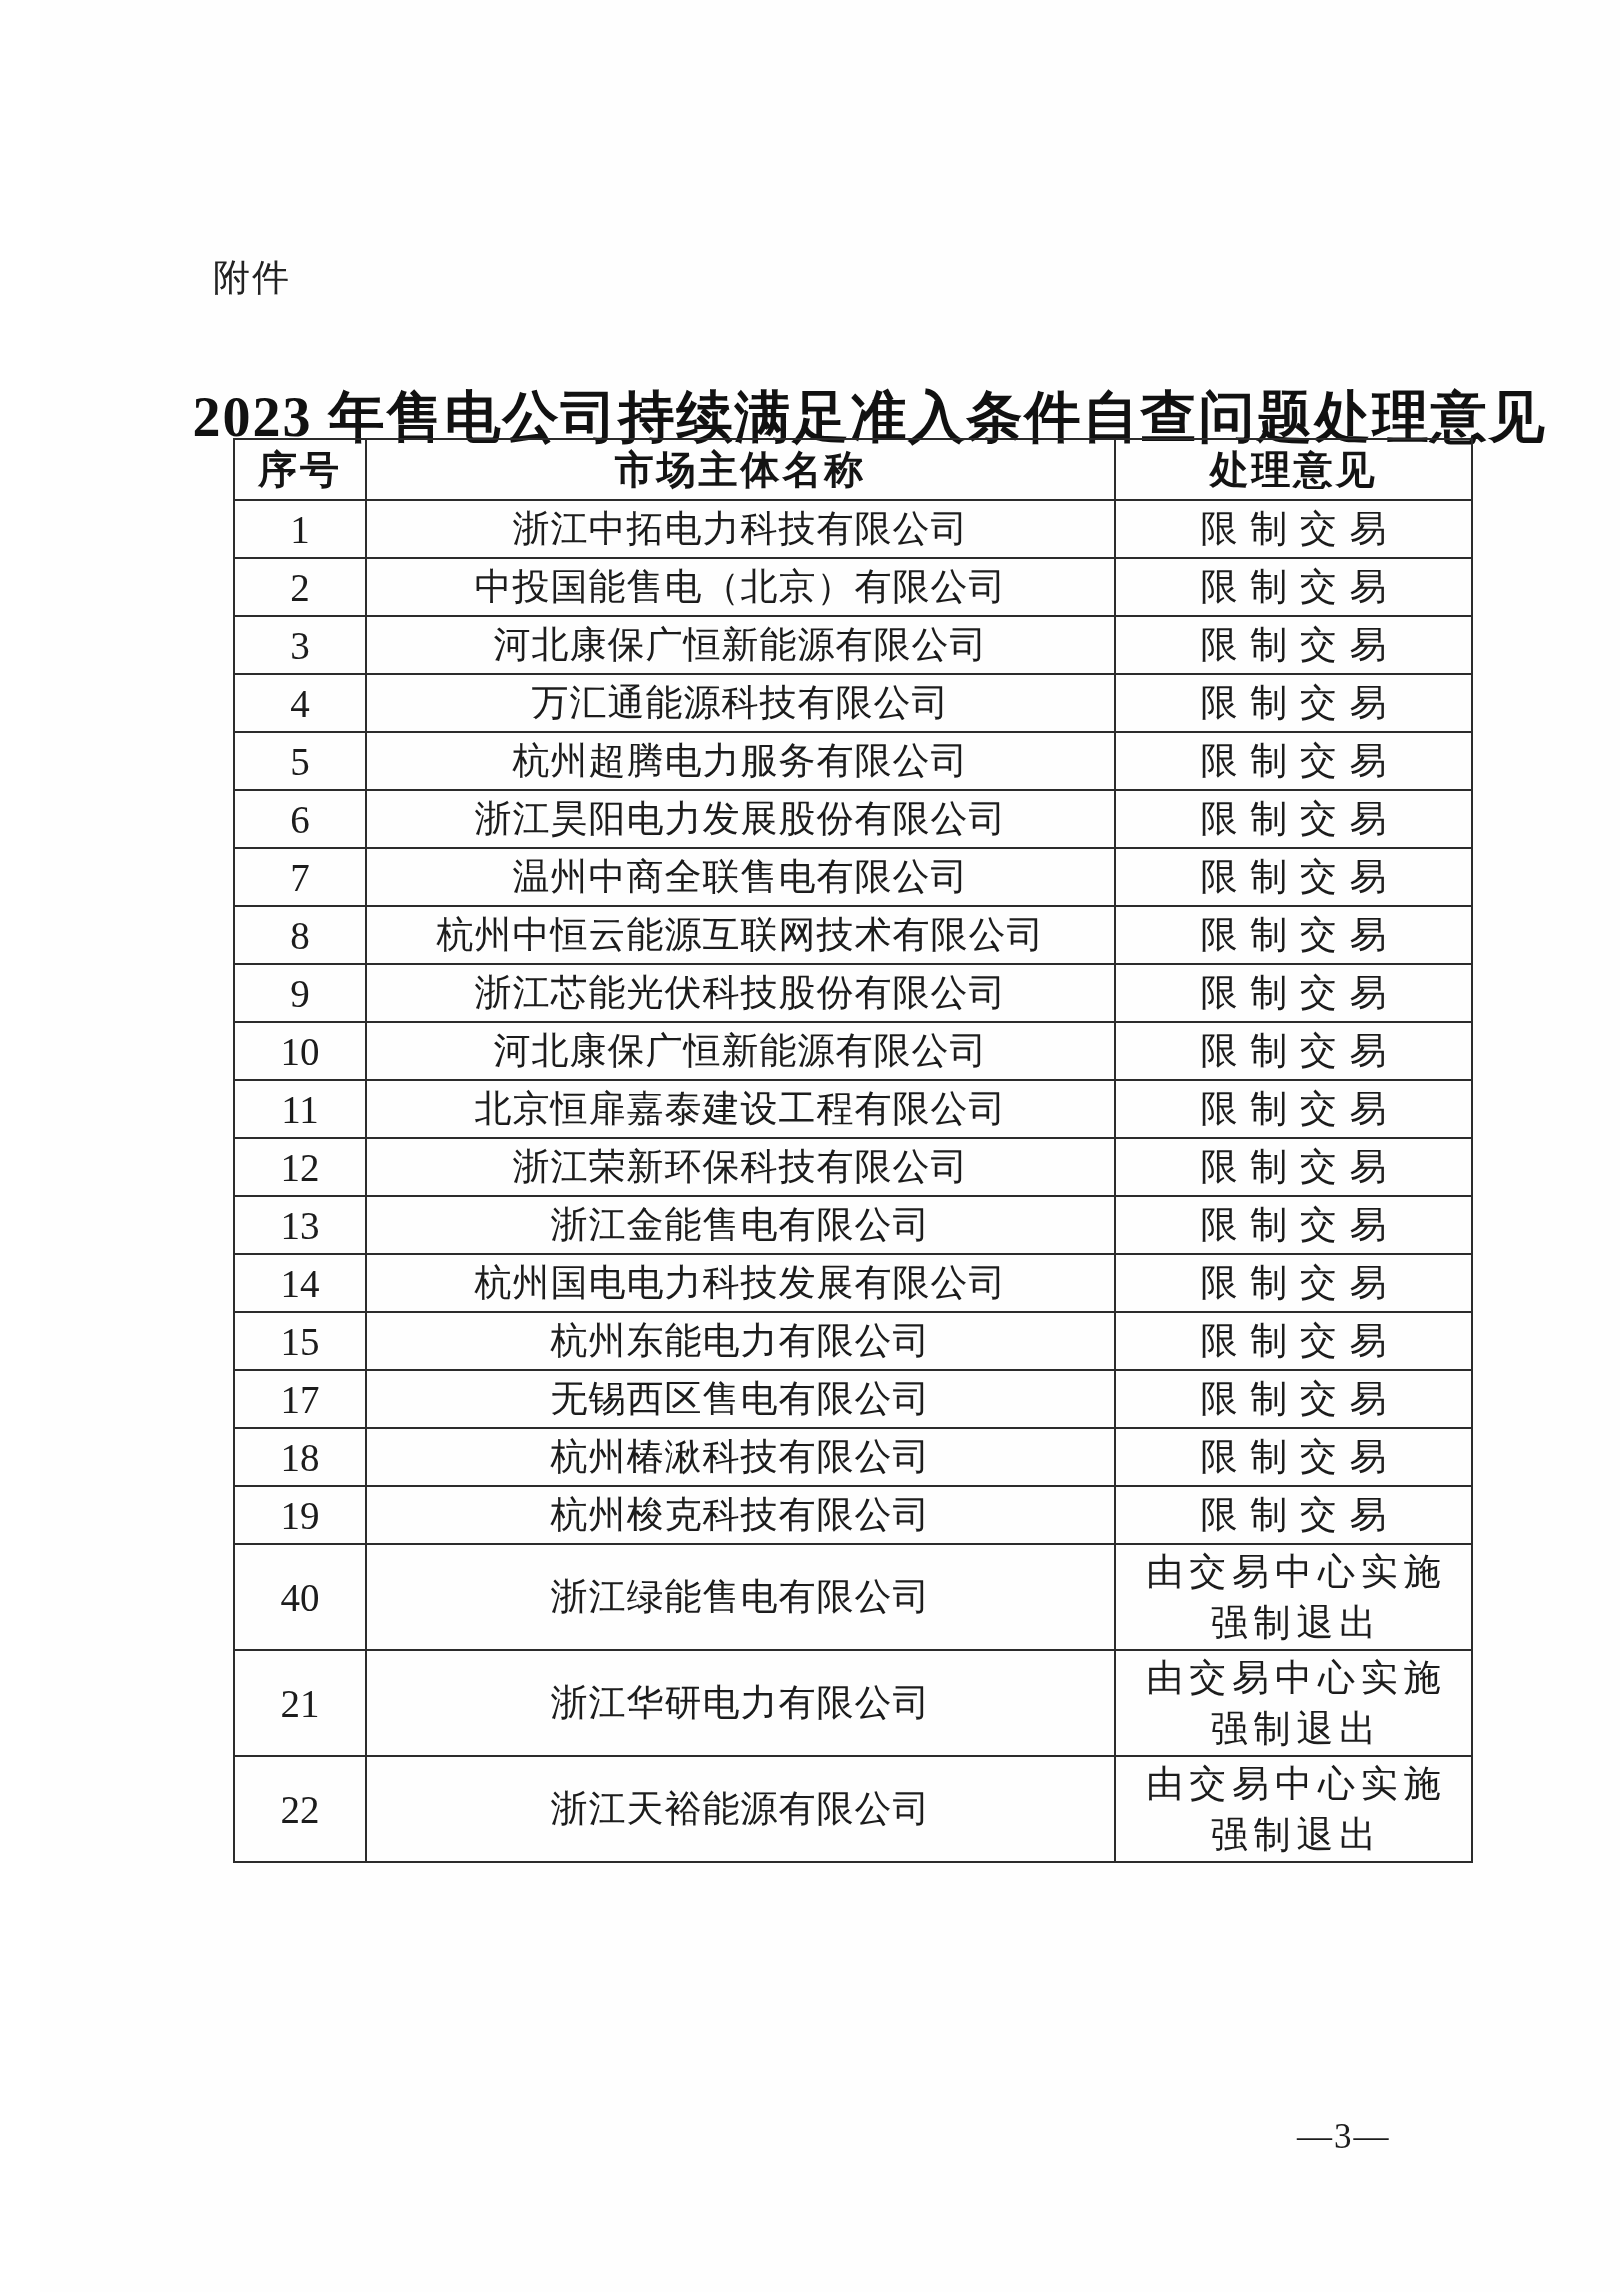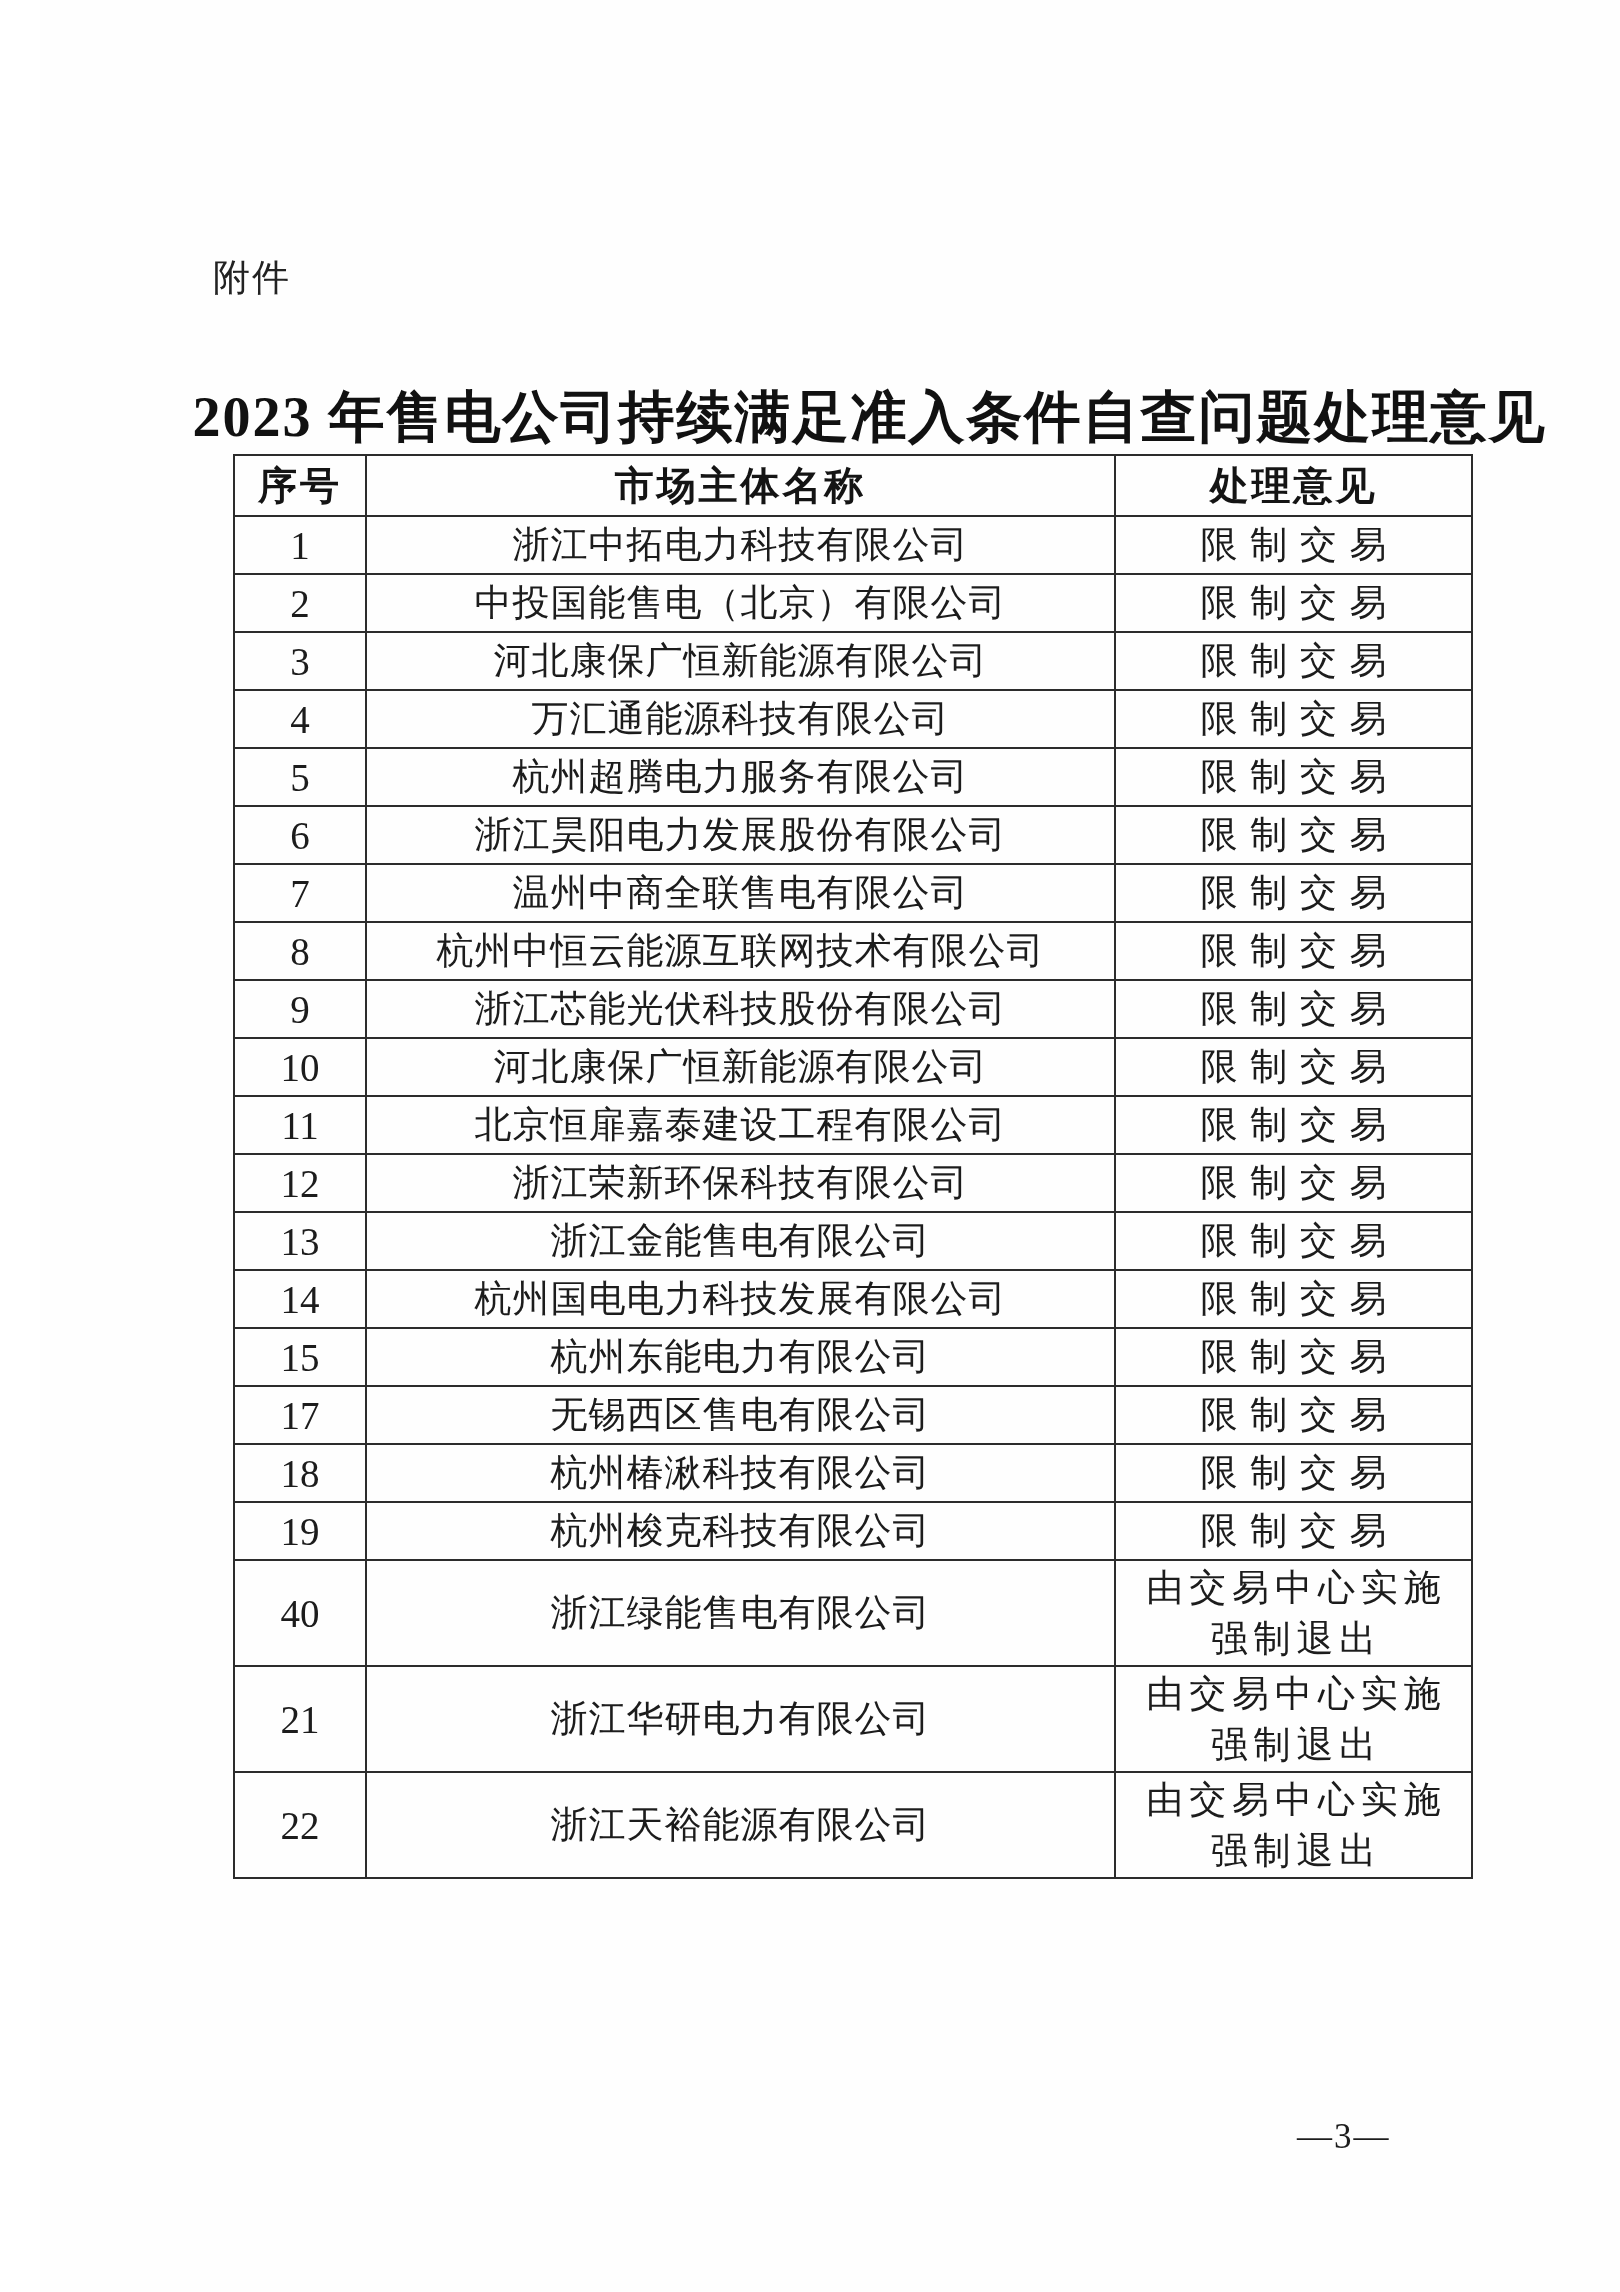--- a/index.html
+++ b/index.html
@@ -35,21 +35,21 @@
     font-weight: bold;
     letter-spacing: 2px;
     padding-left: 39px;
     box-sizing: border-box;
     color: #111;
     font-family: "Liberation Serif", "DejaVu Serif", serif;
   }
   .table-wrap {
     position: absolute;
     left: 193px;
-    top: 454px;
+    top: 438px;
   }
   table.opinion-table {
     border-collapse: collapse;
     table-layout: fixed;
     width: 1238px;
   }
   table.opinion-table th,
   table.opinion-table td {
     border: 2px solid #2c2c2c;
     text-align: center;

